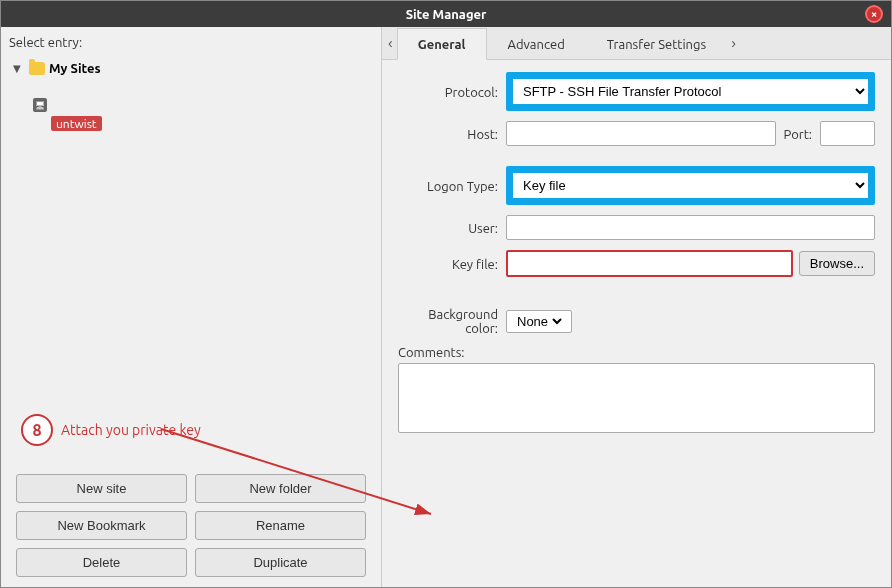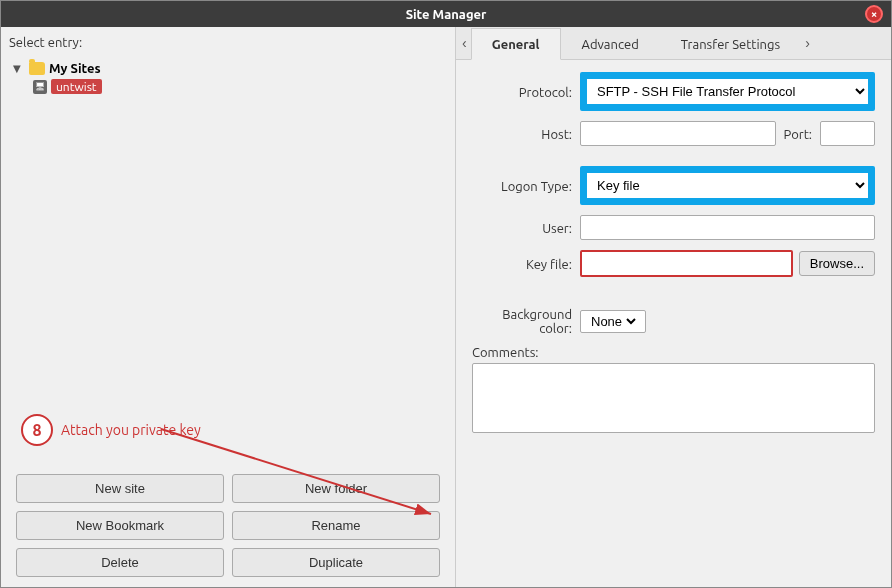--- a/index.html
+++ b/index.html
@@ -52,21 +52,21 @@
       font-weight: bold;
       line-height: 1;
     }
     .content {
       display: flex;
       flex: 1;
       overflow: hidden;
     }
     
     .left-panel {
-      width: 455px;
+      width: 381px;
       display: flex;
       flex-direction: column;
       border-right: 1px solid #ccc;
       padding: 8px 0 0 0;
     }
     .select-entry-label {
       padding: 0 8px 6px 8px;
       font-size: 13px;
       color: #333;
     }
@@ -116,20 +116,21 @@
       justify-content: center;
       font-size: 8px;
       color: #fff;
     }
     .site-badge {
       background: #cc4444;
       color: #fff;
       padding: 1px 5px;
       border-radius: 2px;
       font-size: 12px;
+      margin-top: 37px;
     }
     .tree-child {
       margin-left: 20px;
     }
     
     .annotation-area {
       position: relative;
       height: 80px;
       padding: 8px 20px;
     }

